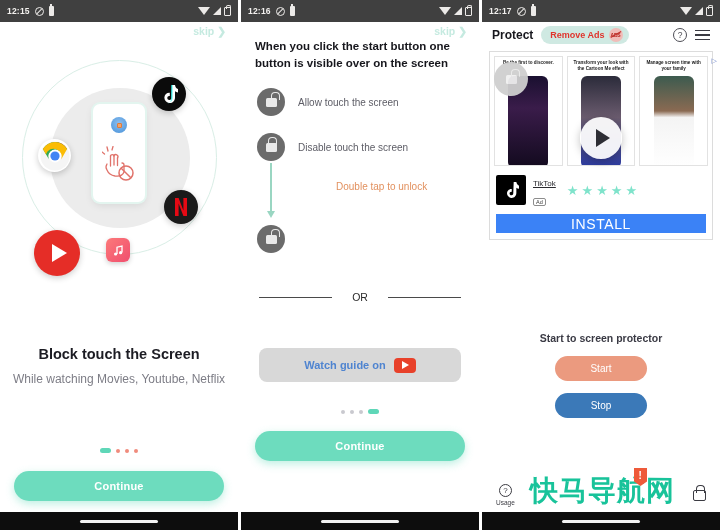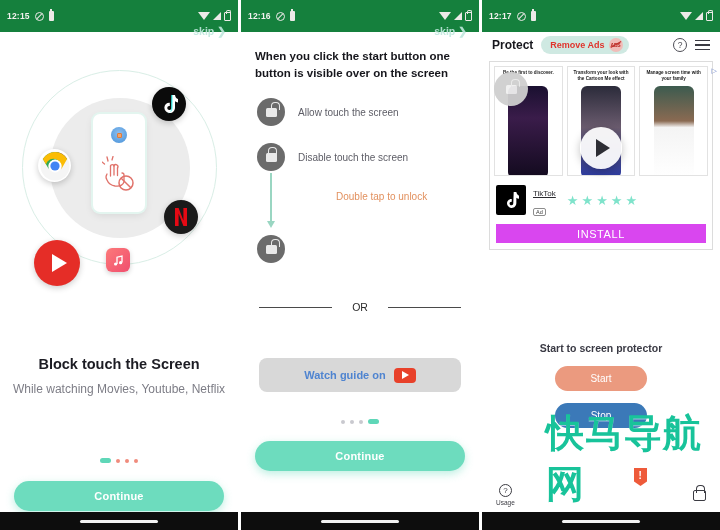--- a/index.html
+++ b/index.html
@@ -8,21 +8,21 @@
     background: #ffffff;
     font-family: "Liberation Sans", sans-serif;
     overflow: hidden;
   }
   .stage { position: relative; width: 720px; height: 530px; display: flex; background:#fff; }
   .panel { position: relative; width: 238px; height: 530px; background: #ffffff; overflow: hidden; }
   .panel + .panel { margin-left: 3px; }
 
   
   .statusbar {
-    height: 32px; background: #15803d; color: #f2f0ee;
+    height: 22px; background: #404040; color: #f2f0ee;
     display: flex; align-items: center; padding: 0 7px;
     font-size: 8.5px; letter-spacing: .2px;
   }
   .sb-left { display: flex; align-items: center; gap: 5px; }
   .sb-right { margin-left: auto; display: flex; align-items: center; gap: 3px; }
   .sb-clock { font-weight: 700; font-size: 8.5px; }
   .ico-dnd {
     width: 9px; height: 9px; border-radius: 50%;
     border: 1.4px solid #eceae8; position: relative;
   }
@@ -132,34 +132,34 @@
   .shot3{background:linear-gradient(180deg,#3c5b4f 0%,#8a6a52 38%,#f4f4f4 45%,#ffffff 100%);}
   .playbtn{position:absolute;left:50%;top:46%;transform:translate(-50%,-50%);width:42px;height:42px;border-radius:50%;background:rgba(255,255,255,.93);display:flex;align-items:center;justify-content:center;box-shadow:0 2px 8px rgba(0,0,0,.25);cursor:pointer;}
   .playbtn i{width:0;height:0;border-left:14px solid #2e2e35;border-top:9px solid transparent;border-bottom:9px solid transparent;margin-left:4px;display:block;}
   .lockghost{position:absolute;left:4px;top:10px;width:34px;height:34px;border-radius:50%;background:#cfcfcf;display:flex;align-items:center;justify-content:center;opacity:.95;}
   .adinfo{display:flex;align-items:center;gap:7px;margin-top:6px;padding-left:2px;}
   .adlogo{width:30px;height:30px;background:#000;border-radius:2px;display:flex;align-items:center;justify-content:center;}
   .adname{font-size:8px;color:#2b2b30;text-decoration:underline;}
   .adbadge{display:inline-block;margin-top:3px;font-size:5.5px;border:1px solid #8c8c8c;color:#3a3a3a;border-radius:2px;padding:0 2px;}
   .stars{display:flex;gap:3px;align-items:center;margin-left:4px;}
   .star{color:#7fe3cb;font-size:13px;line-height:1;}
-  .installbtn{margin:6px 2px 2px 2px;height:19px;background:#d946ef;color:#fff;display:flex;align-items:center;justify-content:center;font-size:11px;letter-spacing:.6px;cursor:pointer;}
+  .installbtn{margin:6px 2px 2px 2px;height:19px;background:#3b82f6;color:#fff;display:flex;align-items:center;justify-content:center;font-size:14px;letter-spacing:.6px;cursor:pointer;}
   .adx{position:absolute;right:-5px;top:5px;font-size:7px;color:#6f86c9;}
   .p3title{text-align:center;font-size:10.5px;font-weight:700;color:#3a3a44;margin-top:8px;}
   .p3btn{width:92px;height:25px;border-radius:13px;display:flex;align-items:center;justify-content:center;color:#fff;font-size:10px;margin:12px auto 0 auto;cursor:pointer;}
   .btn-start{background:#eb9a7f;}
   .btn-stop{background:#3b79b8;}
   .bottomnav{position:absolute;bottom:18px;left:0;width:238px;height:34px;display:flex;align-items:center;justify-content:space-between;padding:0 14px;background:#fff;}
   .bnitem{display:flex;flex-direction:column;align-items:center;gap:2px;cursor:pointer;}
   .bnitem .bicon{width:13px;height:13px;border-radius:50%;border:1.3px solid #3b3b42;display:flex;align-items:center;justify-content:center;font-size:8px;color:#3b3b42;}
   .bnitem .blbl{font-size:6.5px;color:#3b3b42;}
   .bnlock{width:13px;height:11px;border:1.3px solid #3b3b42;border-radius:2px;position:relative;}
   .bnlock::before{content:"";position:absolute;top:-6px;left:2.3px;width:7px;height:7px;border:1.3px solid #3b3b42;border-bottom:none;border-radius:4px 4px 0 0;}
   .watermark{
-    position:absolute; left:64px; bottom:20px; font-size:38px; font-weight:800; color:#18c39a;
+    position:absolute; left:48px; bottom:20px; font-size:28px; font-weight:800; color:#18c39a;
     font-family:"DejaVu Sans", sans-serif; letter-spacing:1px; text-shadow:0 1px 0 rgba(255,255,255,.5);
     pointer-events:none;
   }
   .wm-flag{position:absolute;left:152px;bottom:44px;width:13px;height:18px;background:#ee5a3a;clip-path:polygon(0 0,100% 0,100% 75%,50% 100%,0 75%);}
   .wm-flag::after{content:"!";position:absolute;left:4.5px;top:2px;font-size:10px;color:#fff;font-weight:800;}
 </style>
 </head>
 <body>
 
 <div class="stage">

